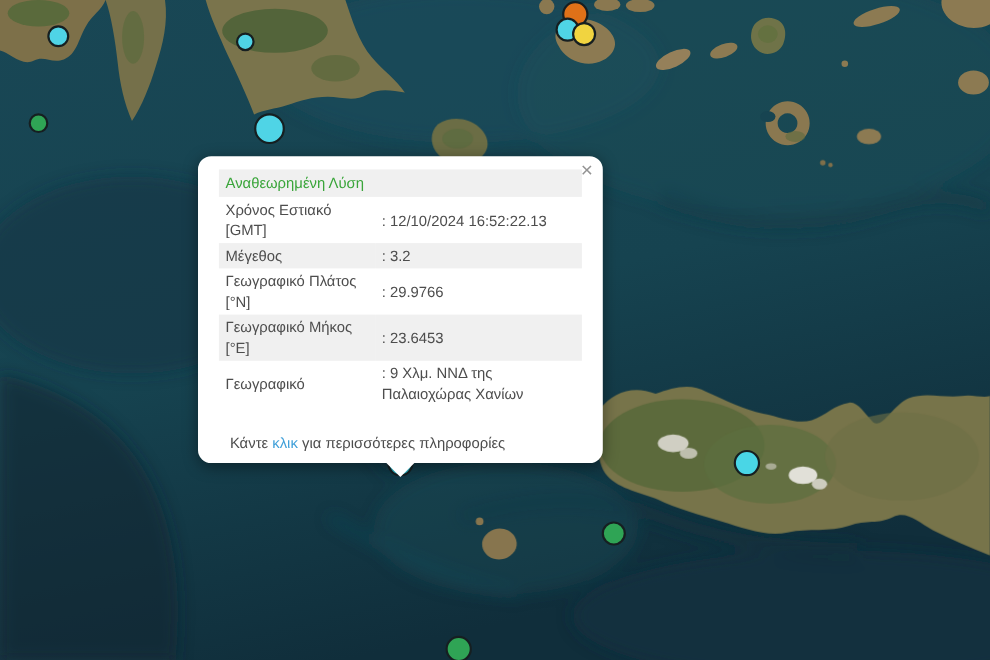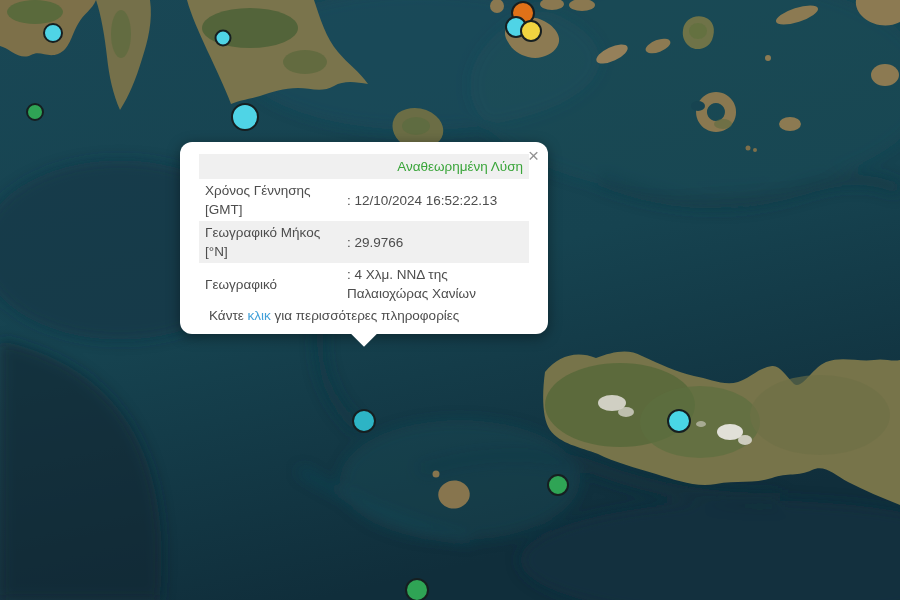--- a/index.html
+++ b/index.html
@@ -22,22 +22,22 @@
     position:absolute;top:4px;right:9px;font-size:19px;line-height:19px;
     color:#939393;text-decoration:none;cursor:pointer;
   }
   .popup .content{
     margin:12px 19px 9px;color:#4d4d4d;font-size:13.5px;line-height:19px;
   }
   .popup table{width:100%;border-collapse:collapse;}
   .popup tr:nth-child(odd){background:#f0f0f0;}
   .popup td{padding:2px 6px;vertical-align:middle;}
   .popup td.lbl{width:130px;}
-  .popup td.title-cell{text-align:right;color:var(--title-green,#3aa53a);padding:3px 6px;}
-  .popup .footer{margin:1px 0 0 10px;}
+  .popup td.title-cell{text-align:left;color:var(--title-green,#3aa53a);padding:3px 6px;}
+  .popup .footer{margin:23px 0 0 10px;}
   .popup .footer a{color:var(--link-blue,#41a0d9);text-decoration:none;cursor:pointer;}
 </style>
 </head>
 <body>
 
 <div class="stage">
 
   <svg class="map-svg" viewBox="0 0 900 600" aria-hidden="true">
     <defs>
       <linearGradient id="sea" x1="0" y1="0" x2="0.35" y2="1">
@@ -136,30 +136,38 @@
 
   <div class="popup">
     <a class="close">×</a>
     <div class="content">
       <table>
         <tbody>
             <tr>
           <td class="title-cell" colspan="2">Αναθεωρημένη Λύση</td>
         </tr>
         <tr>
-          <td class="lbl">Χρόνος Γέννησης [GMT]</td>
+          <td class="lbl">Χρόνος Εστιακό [GMT]</td>
           <td class="val">: 12/10/2024 16:52:22.13</td>
         </tr>
         <tr>
-          <td class="lbl">Γεωγραφικό Μήκος [°N]</td>
+          <td class="lbl">Μέγεθος</td>
+          <td class="val">: 3.2</td>
+        </tr>
+        <tr>
+          <td class="lbl">Γεωγραφικό Πλάτος [°N]</td>
           <td class="val">: 29.9766</td>
         </tr>
         <tr>
+          <td class="lbl">Γεωγραφικό Μήκος [°E]</td>
+          <td class="val">: 23.6453</td>
+        </tr>
+        <tr>
           <td class="lbl">Γεωγραφικό</td>
-          <td class="val">: 4 Χλμ. ΝΝΔ της Παλαιοχώρας Χανίων</td>
+          <td class="val">: 9 Χλμ. ΝΝΔ της Παλαιοχώρας Χανίων</td>
         </tr>
       </tbody>
         </table>
       <div class="footer"><span>Κάντε </span><a>κλικ</a><span> για περισσότερες πληροφορίες</span></div>
     </div>
     <div class="tail"></div>
   </div>
 
 </div>
 

